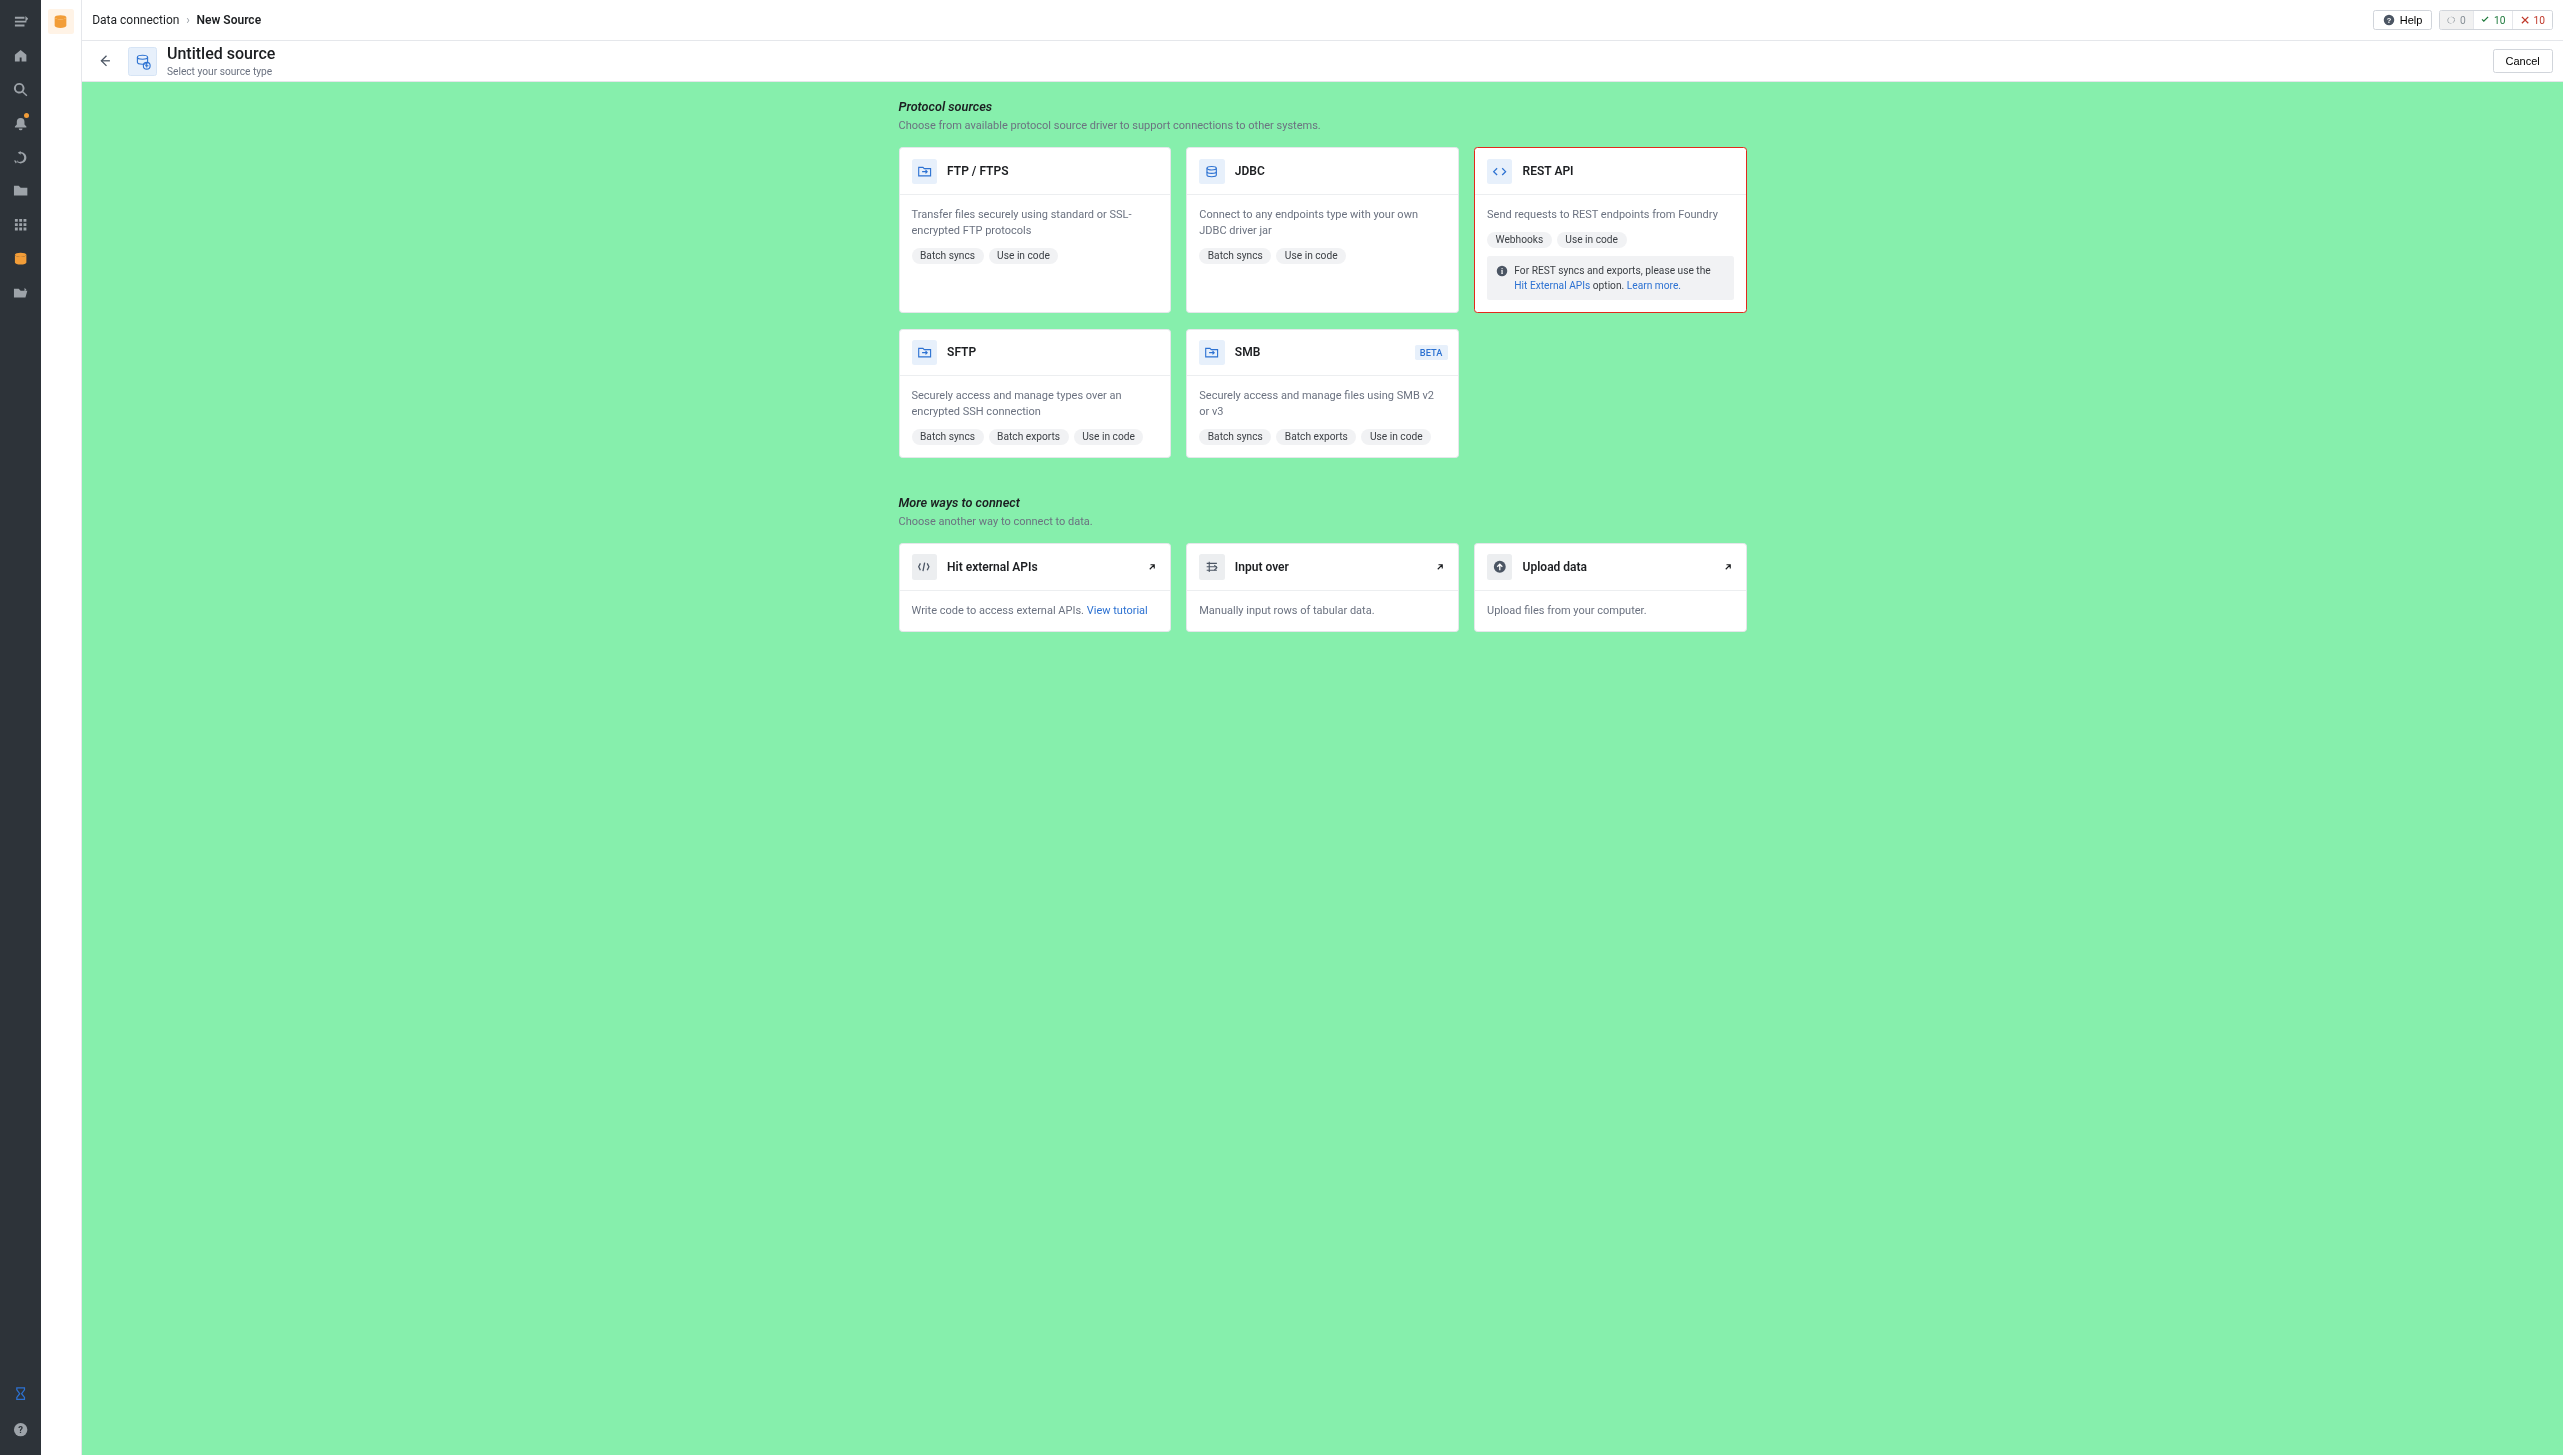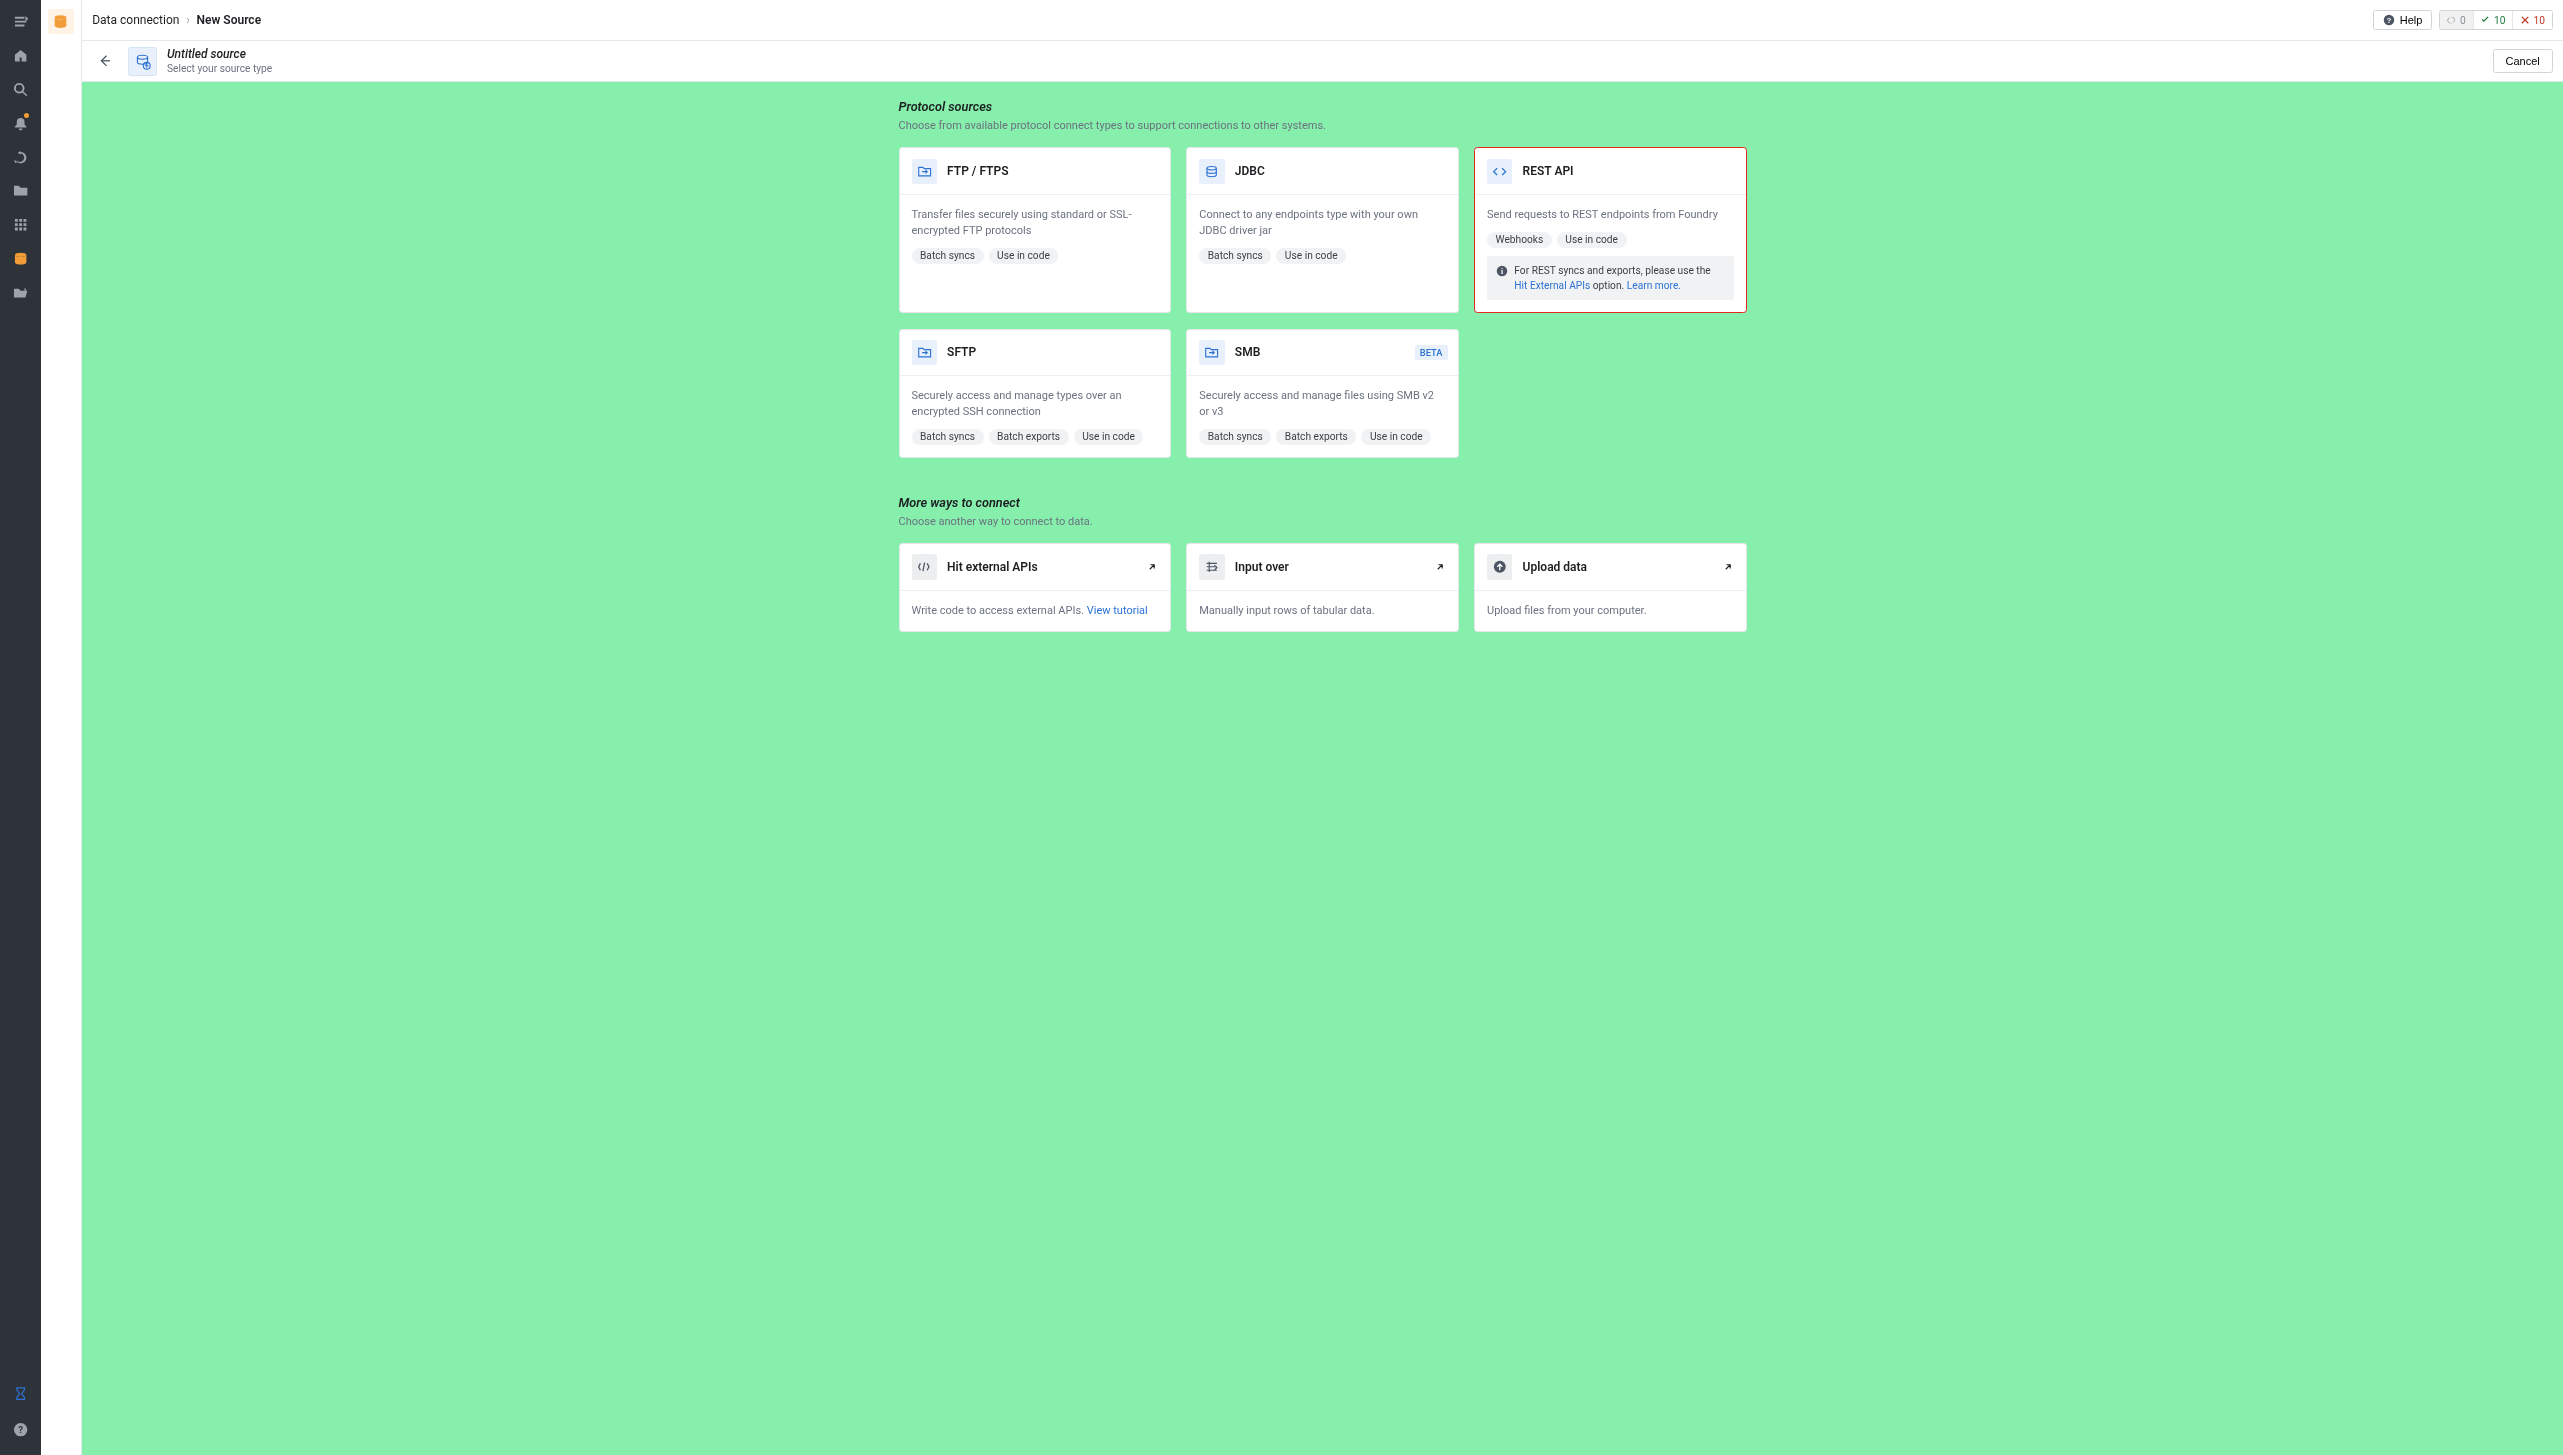--- a/index.html
+++ b/index.html
@@ -37,21 +37,21 @@
 .status-chip.sync { background: #f1f1f1; color: #878f96; }
 .status-chip.ok { color: #1f7a3d; }
 .status-chip.err { color: #c0392b; }
 .status-chip + .status-chip { border-left: 0.8px solid #e5e7eb; }
 
 
 .subheader { height: 41px; background: #fff; border-bottom: 0.8px solid #e5e7eb; display: flex; align-items: center; padding: 0 10.2px; gap: 10.2px; }
 .back-btn { width: 25.4px; height: 25.4px; display: flex; align-items: center; justify-content: center; cursor: pointer; color: #4b5563; }
 .src-badge { width: 29px; height: 29px; background: #e7f0fb; border: 0.8px solid #d6e4f5; border-radius: 2.5px; display: flex; align-items: center; justify-content: center; }
 .src-meta { display: flex; flex-direction: column; line-height: 1.3; }
-.src-title { font-size: 12px; font-weight: 500; font-style: italic; }
+.src-title { font-size: 16px; font-weight: 500; }
 .src-sub { font-size: 10.2px; color: #6b7280; }
 .cancel-btn { margin-left: auto; border: 0.8px solid #d1d5db; background: #fff; border-radius: 2.5px; padding: 5.1px 12px; font-size: 11px; cursor: pointer; }
 
 
 .content { flex: 1; overflow: auto; padding: 17px 0 34px; }
 .content-inner { width: 848px; margin: 0 auto; }
 .section-title { font-size: 12.7px; font-weight: 600; margin-bottom: 5.1px; font-style: italic; }
 .section-desc { font-size: 11px; color: #6b7280; margin-bottom: 15.3px; }
 
 .card-grid { display: grid; grid-template-columns: repeat(3, 1fr); gap: 15.3px; margin-bottom: 37px; }
@@ -211,21 +211,21 @@
         <div class="src-title">Untitled source</div>
         <div class="src-sub">Select your source type</div>
       </div>
       <button class="cancel-btn">Cancel</button>
     </div>
 
     <div class="content">
       <div class="content-inner">
 
         <div class="section-title">Protocol sources</div>
-        <div class="section-desc">Choose from available protocol connect types to support connections to other systems.</div>
+        <div class="section-desc">Choose from available protocol source driver to support connections to other systems.</div>
 
         <div class="card-grid">
 
           <div class="card">
             <div class="card-head">
               <div class="card-icon">
                   <svg width="15.3" height="15.3" viewBox="0 0 18 18">
                     <path d="M2 4h5l1.5 1.5H16V14H2z" fill="none" stroke="#2d72d2" stroke-width="1.3"></path>
                     <path d="M6 9h6M10 7l2 2-2 2" fill="none" stroke="#2d72d2" stroke-width="1.3"></path>
                   </svg>

